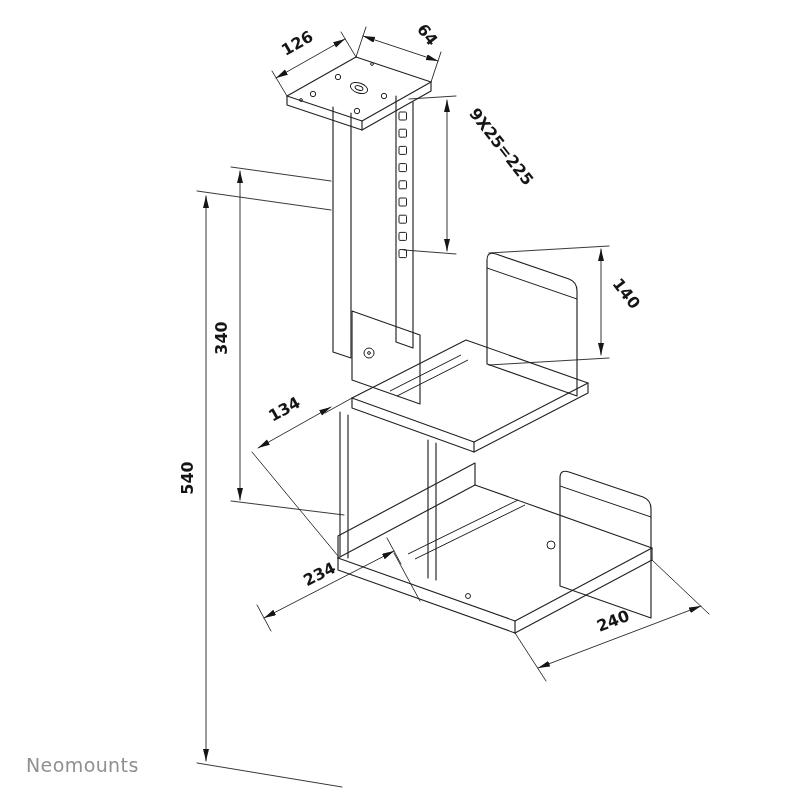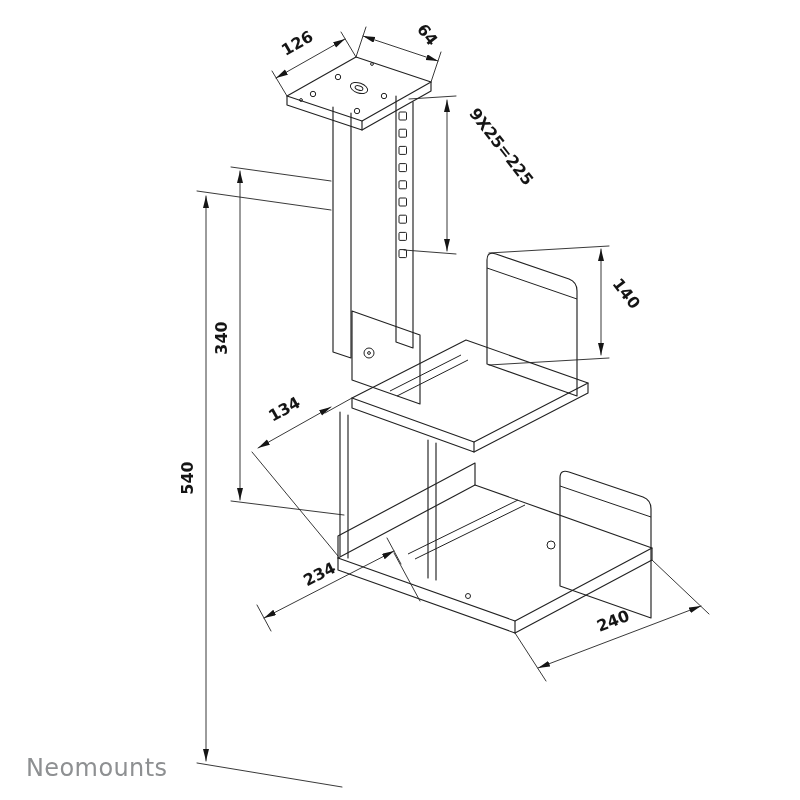--- a/index.html
+++ b/index.html
@@ -4,21 +4,21 @@
 <style>
   html,body{margin:0;padding:0;background:#ffffff;}
   body{width:800px;height:800px;overflow:hidden;font-family:"DejaVu Sans",sans-serif;}
   .stage{position:relative;width:800px;height:800px;background:#ffffff;}
   svg{position:absolute;left:0;top:0;}
   .obj{fill:none;stroke:#222222;stroke-width:1.15;stroke-linejoin:round;stroke-linecap:round;}
   .hole{fill:none;stroke:#222222;stroke-width:1;}
   .dim{fill:none;stroke:#222222;stroke-width:0.9;stroke-linecap:round;}
   .dim-text{font-size:16px;font-weight:bold;fill:#151515;text-anchor:middle;}
   .arrowhead{fill:#151515;stroke:none;}
-  .brand{position:absolute;left:26px;top:754px;font-size:24px;font-weight:500;
+  .brand{position:absolute;left:26px;top:754px;font-size:19px;font-weight:500;
          color:#8e9092;letter-spacing:.4px;}
 </style>
 </head>
 <body>
 
 <div class="stage">
 
   <svg width="800" height="800" viewBox="0 0 800 800">
 
     <defs>

